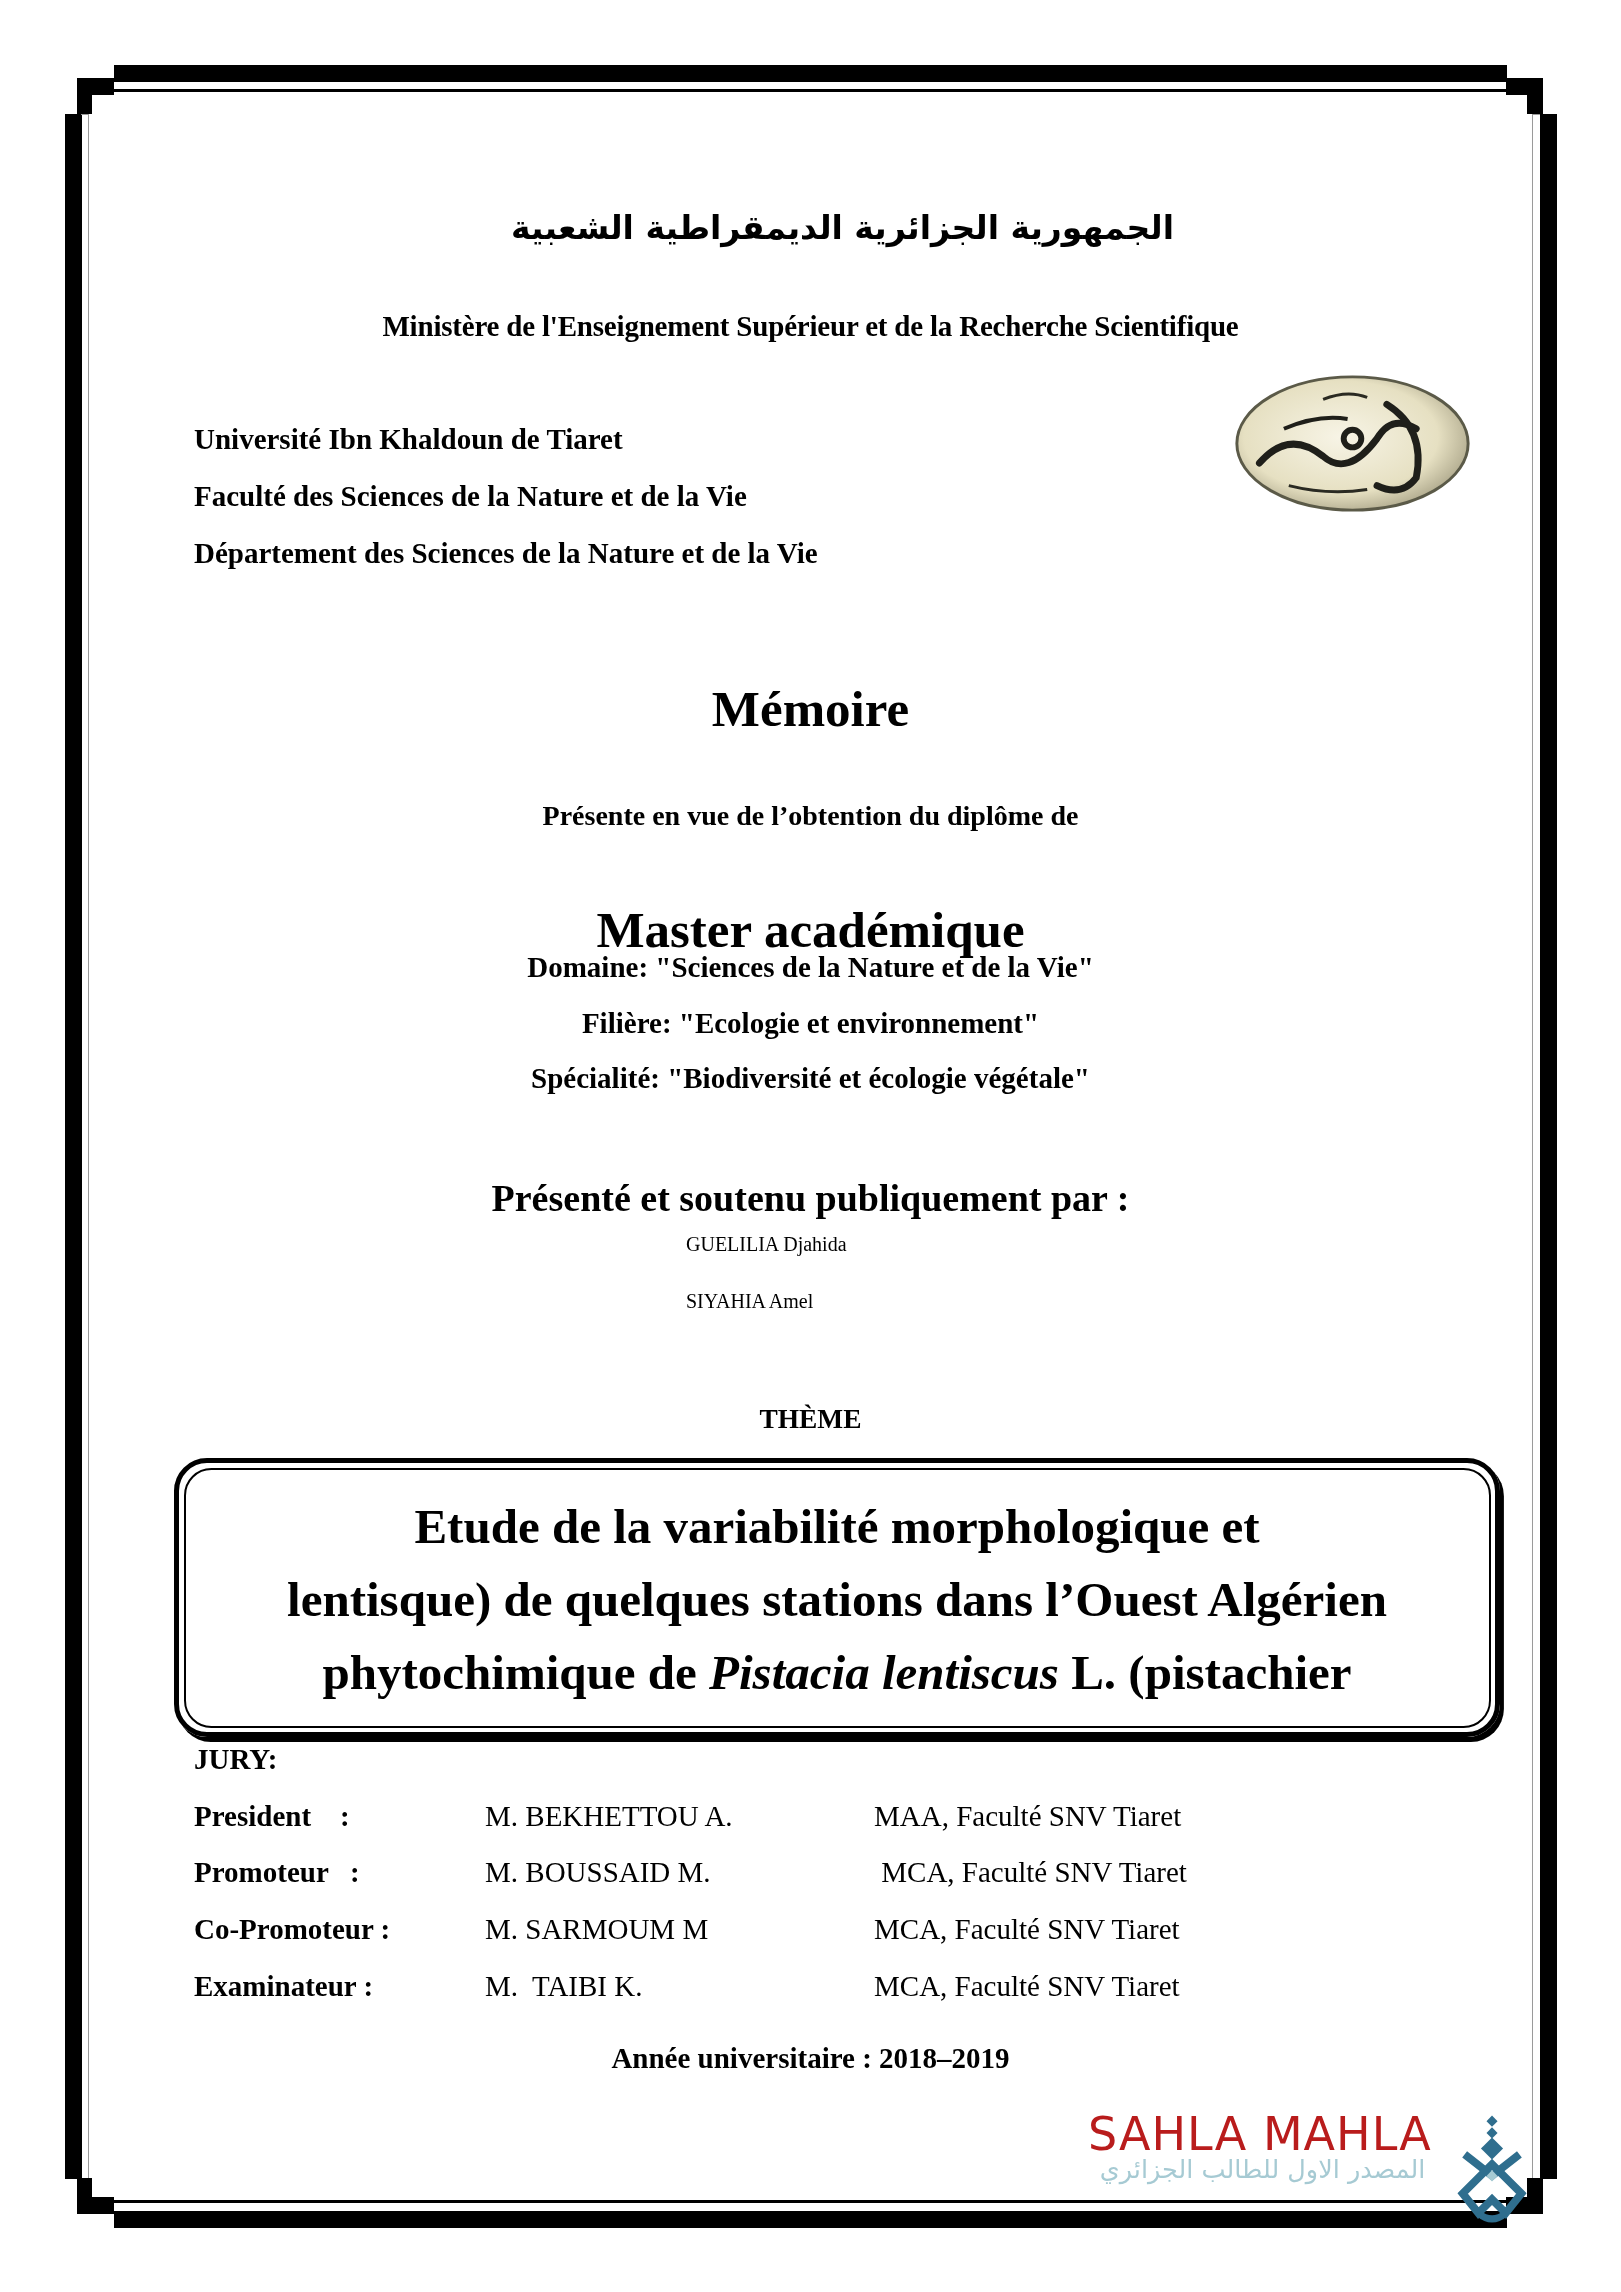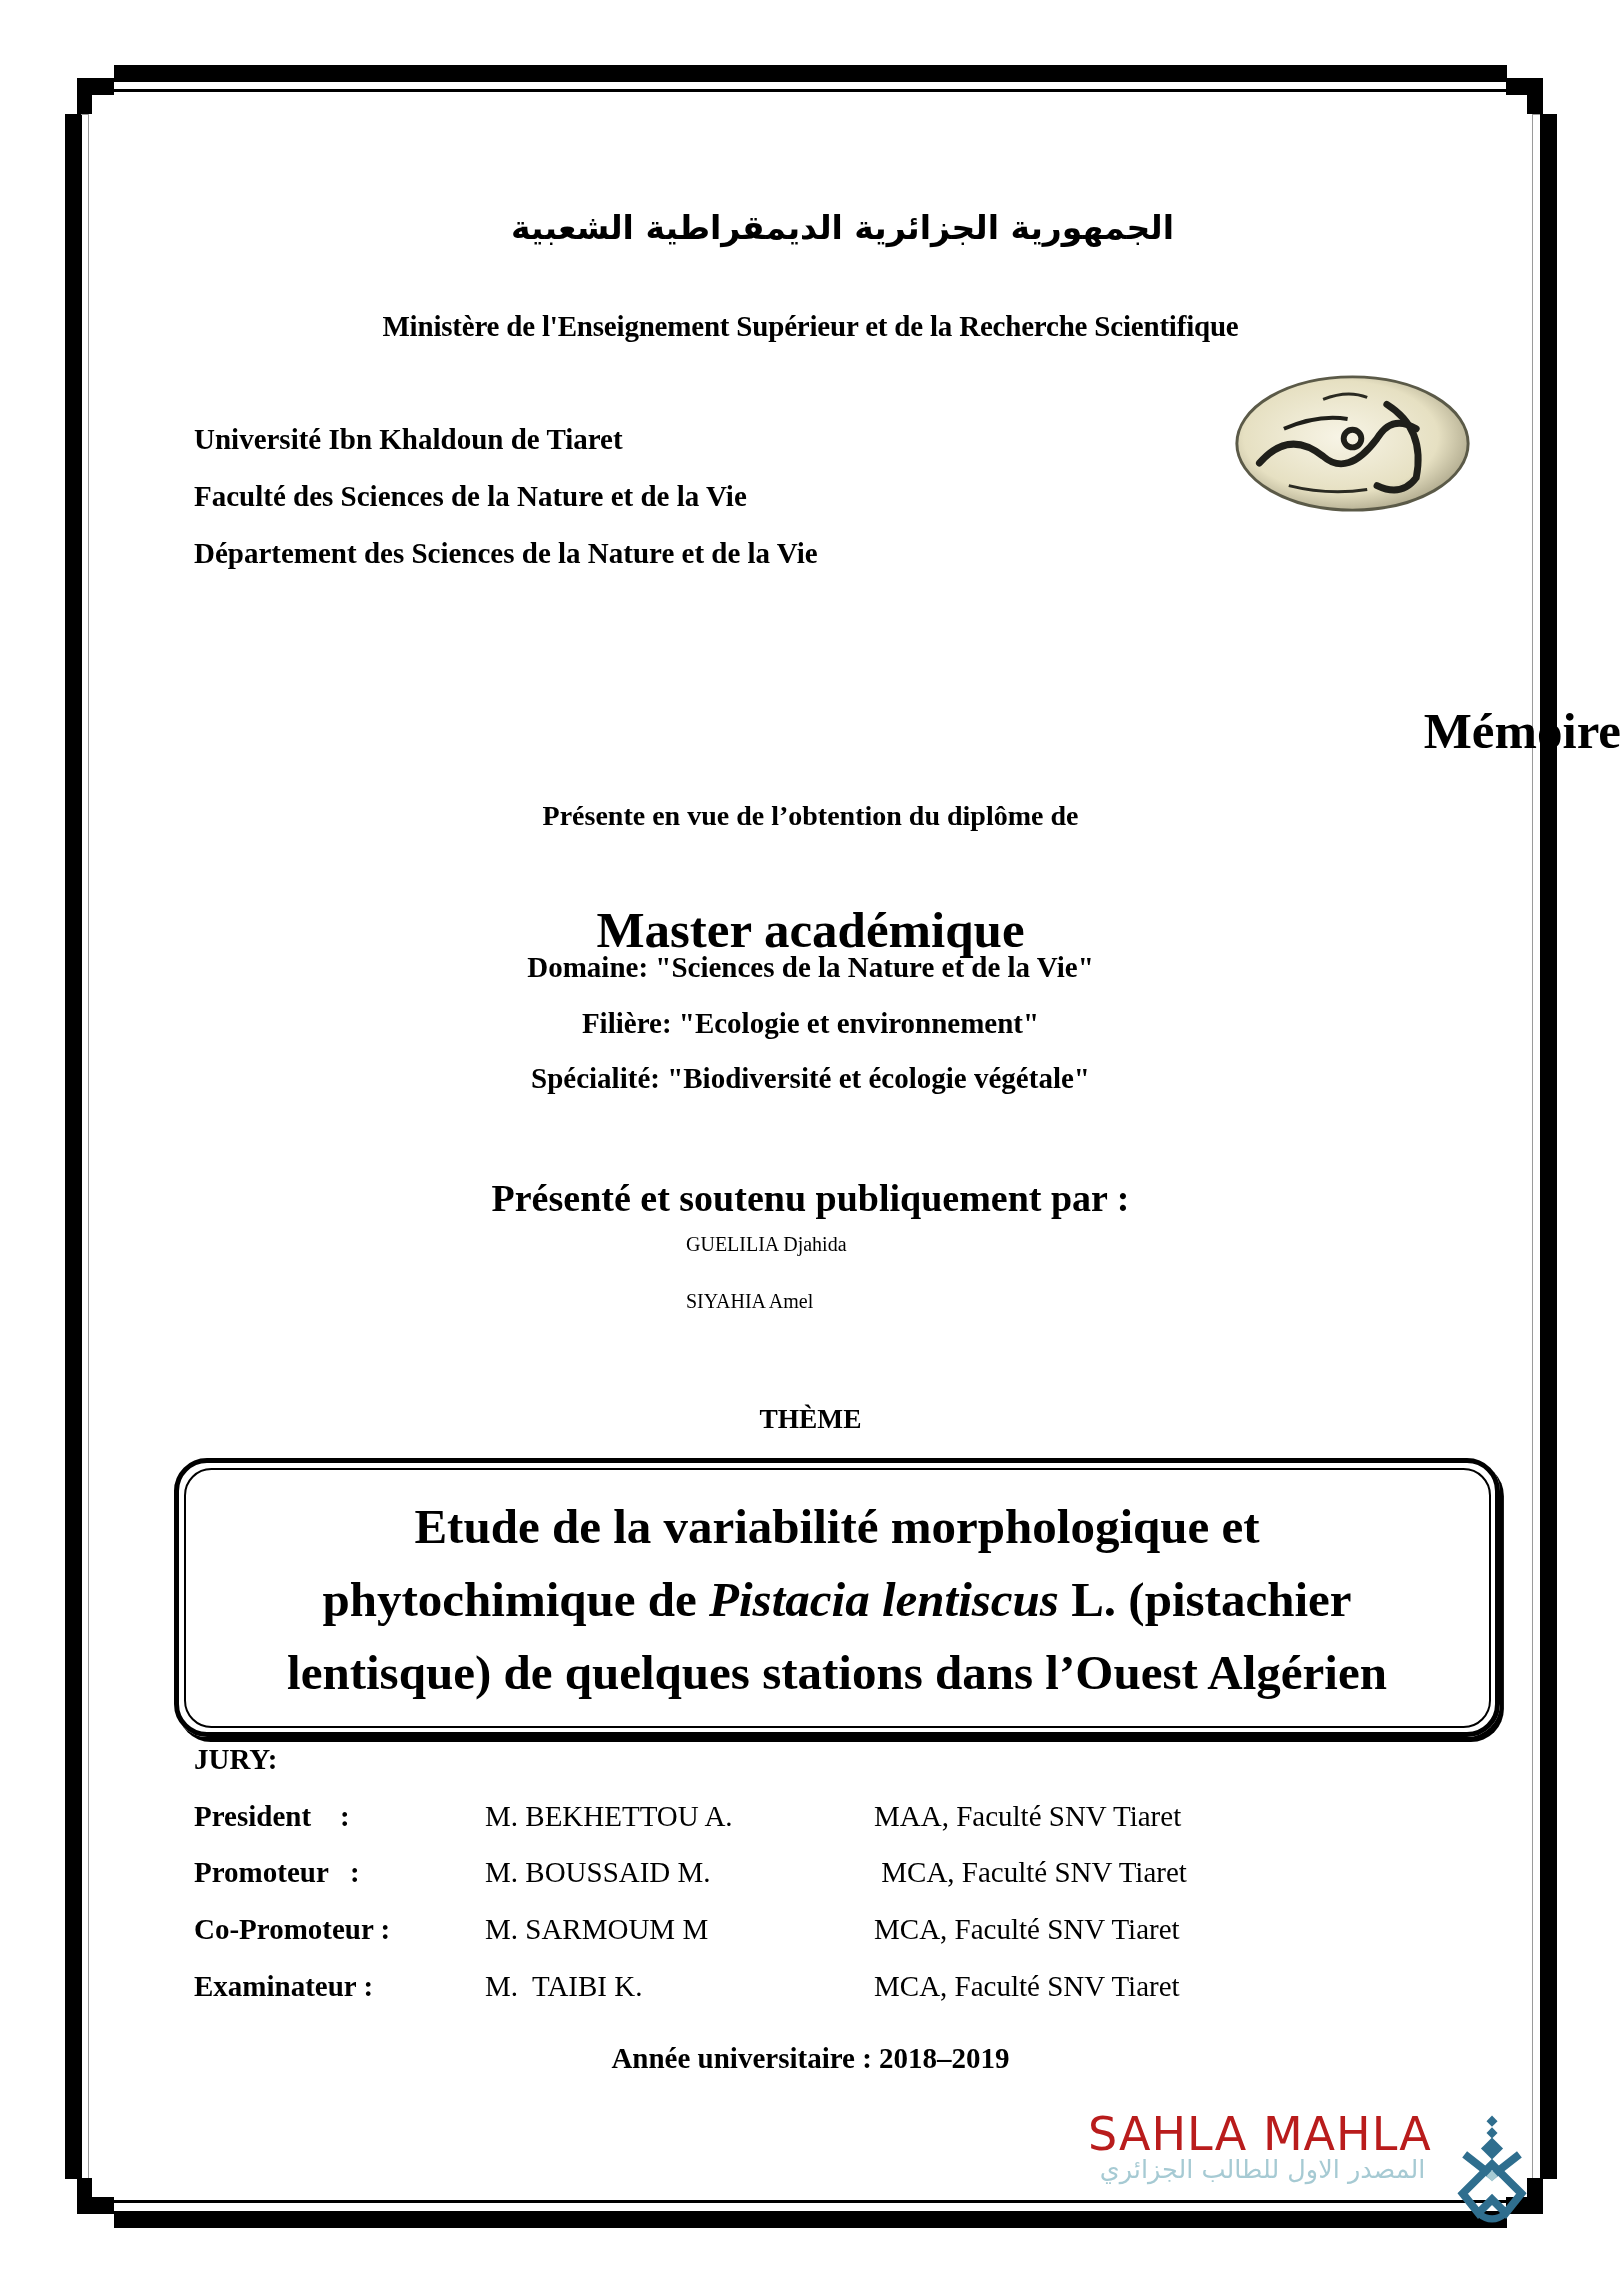--- a/index.html
+++ b/index.html
@@ -96,21 +96,21 @@
   </defs>
   <ellipse cx="125" cy="75" rx="118" ry="68" fill="url(#sealg)" stroke="#5b5a48" stroke-width="3"></ellipse>
   <path d="M30 95 Q60 60 95 88 Q120 110 150 70 Q165 45 190 60" fill="none" stroke="#1f1f1a" stroke-width="7" stroke-linecap="round"></path>
   <path d="M160 35 Q200 60 190 110 Q175 130 150 118" fill="none" stroke="#1f1f1a" stroke-width="7" stroke-linecap="round"></path>
   <path d="M55 60 Q90 45 120 50" fill="none" stroke="#1f1f1a" stroke-width="4"></path>
   <circle cx="125" cy="70" r="9" fill="none" stroke="#1f1f1a" stroke-width="6"></circle>
   <path d="M95 30 Q120 20 140 28" fill="none" stroke="#2a2a22" stroke-width="3"></path>
   <path d="M60 118 Q100 128 140 122" fill="none" stroke="#2a2a22" stroke-width="3"></path>
 </svg>
 
-<div class="abs center memoire" style="top:702px;text-align:right;">Mémoire</div>
+<div class="abs center memoire" style="top:680px;">Mémoire</div>
 <div class="abs center presente" style="top:800px;">Présente en vue de l’obtention du diplôme de</div>
 <div class="abs center master" style="top:901px;">Master académique</div>
 
 <div class="abs center field-line" style="top:951px;">
   <span class="field-label">Domaine</span><span>: "Sciences de la Nature et de la Vie"</span>
 </div>
 <div class="abs center field-line" style="top:1007px;">
   <span class="field-label">Filière</span><span>: "Ecologie et environnement"</span>
 </div>
 <div class="abs center field-line" style="top:1062px;">
@@ -120,22 +120,22 @@
 <div class="abs center soutenu" style="top:1176px;">Présenté et soutenu publiquement par :</div>
 <div class="abs student" style="top:1233px;">GUELILIA Djahida</div>
 <div class="abs student" style="top:1290px;">SIYAHIA Amel</div>
 
 <div class="abs center theme-label" style="top:1404px;">THÈME</div>
 
 <div class="title-box-outer"></div>
 <div class="title-box-inner"></div>
 <div class="title-text">
   <div>Etude de la variabilité morphologique et</div>
+  <div>lentisque) de quelques stations dans l’Ouest Algérien</div>
   <div><span>phytochimique de </span><i>Pistacia lentiscus</i><span> L. (pistachier</span></div>
-  <div>lentisque) de quelques stations dans l’Ouest Algérien</div>
 </div>
 
 <div class="abs jury-head">JURY:</div>
 
 <div class="jury-row" style="top:1800px;">
   <span class="jury-role">President    :</span>
   <span class="jury-name">M. BEKHETTOU A.</span>
   <span class="jury-aff">MAA, Faculté SNV Tiaret</span>
 </div>
 <div class="jury-row" style="top:1856px;">

